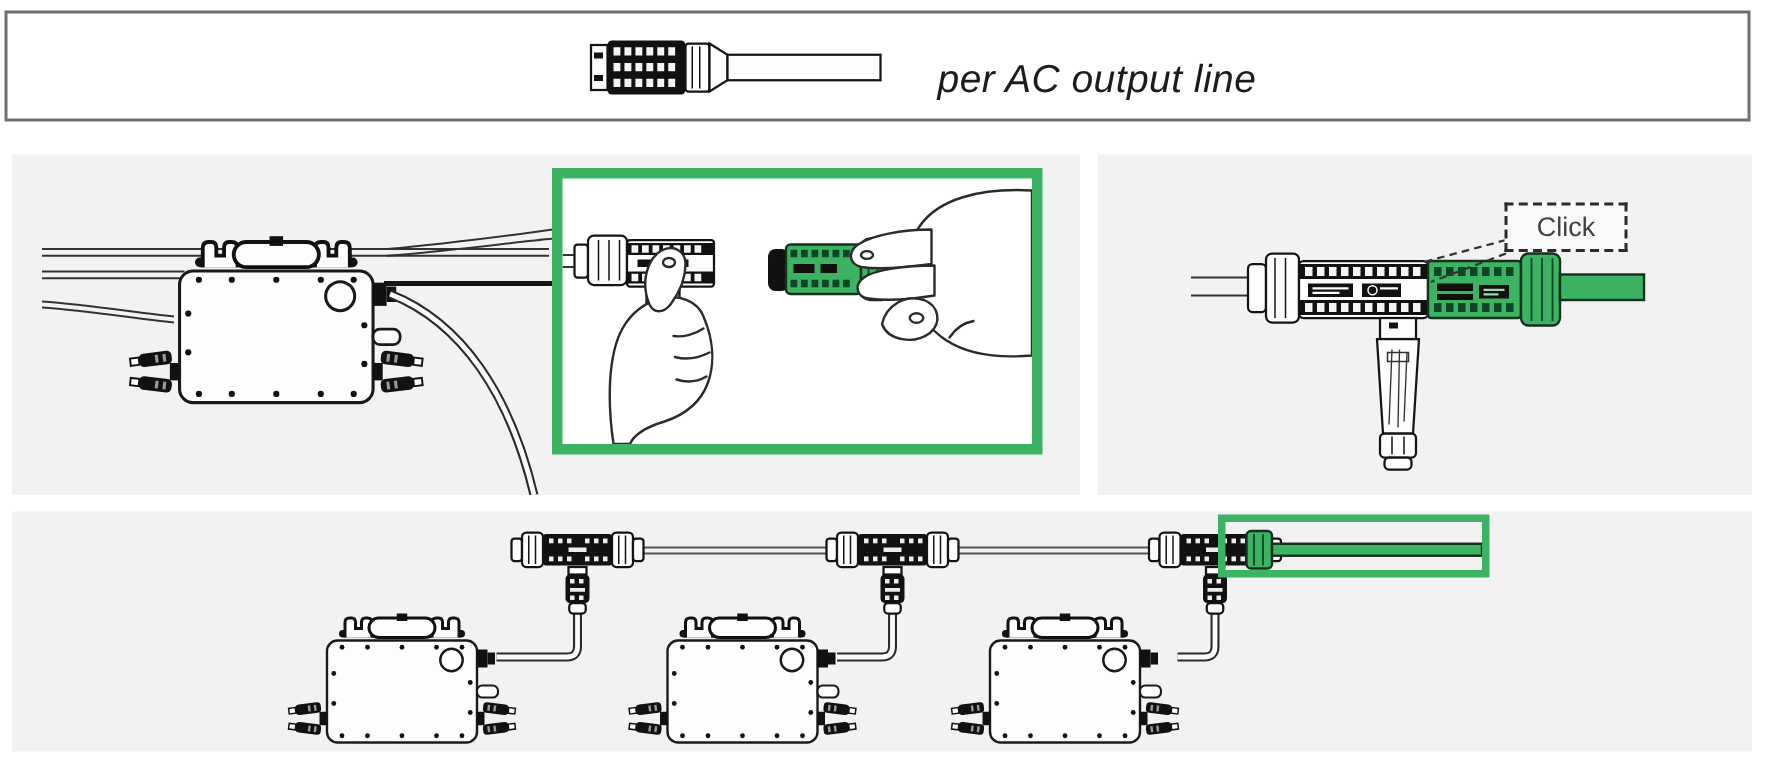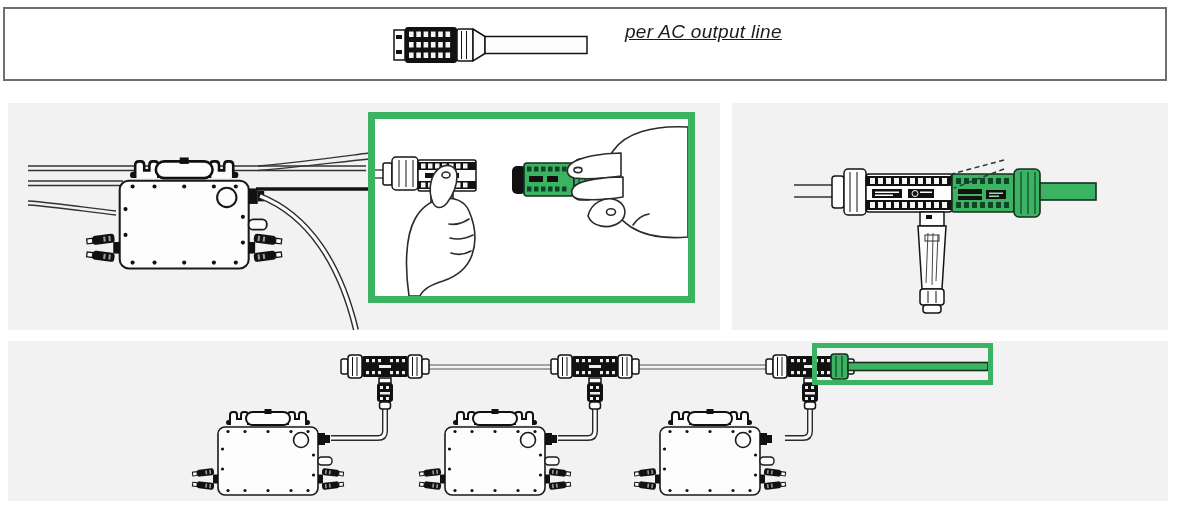--- a/index.html
+++ b/index.html
@@ -15,22 +15,22 @@
     position:relative;width:1180px;height:512px;background:#fff;overflow:hidden;
     font-family:"Liberation Sans",sans-serif;
   }
   .panel{position:absolute;box-sizing:border-box;}
   .top-panel{left:3px;top:7px;width:1164px;height:74px;background:#fff;border:2px solid var(--top-panel-border);}
   .mid-left-panel{left:8px;top:103px;width:712px;height:227px;background:var(--panel-bg);}
   .mid-right-panel{left:732px;top:103px;width:436px;height:227px;background:var(--panel-bg);}
   .bottom-panel{left:8px;top:341px;width:1160px;height:160px;background:var(--panel-bg);}
   .panel svg{position:absolute;left:0;top:0;display:block;}
   .ac-line-label{
-    position:absolute;left:620px;top:12px;font-size:19px;font-style:italic;
-    color:var(--label-text);letter-spacing:0.3px;text-decoration:underline;
+    position:absolute;left:620px;top:28px;font-size:26px;font-style:italic;
+    color:var(--label-text);letter-spacing:0.3px;
   }
   .green-frame{position:absolute;box-sizing:border-box;border:7px solid var(--accent-green);background:#fff;}
   .hands-box{left:360px;top:9px;width:327px;height:191px;}
   .trunk-end-box{left:804px;top:2px;width:181px;height:42px;border-width:5px;background:transparent;}
   .click-box{
     position:absolute;left:271px;top:32px;width:82px;height:33px;box-sizing:border-box;
     border:2px dashed #2b2b2b;background:#f9f9f9;display:flex;align-items:center;justify-content:center;
     font-size:18px;color:var(--click-text);
   }
   
@@ -373,20 +373,23 @@
         <rect x="193" y="132" width="14" height="6" fill="none" stroke="#333" stroke-width="1"></rect>
         <rect x="188" y="186" width="24" height="16" rx="3" class="wp" stroke-width="1.8"></rect>
         <line x1="196" y1="188" x2="196" y2="200" class="rib"></line>
         <line x1="204" y1="188" x2="204" y2="200" class="rib"></line>
         <rect x="191" y="202" width="18" height="8" rx="3" class="wp" stroke-width="1.6"></rect>
       </g>
 
       <line x1="272" y1="57" x2="216" y2="72" stroke="#333" stroke-width="1.5" stroke-dasharray="5,3.5"></line>
       <line x1="272" y1="66" x2="222" y2="85" stroke="#333" stroke-width="1.5" stroke-dasharray="5,3.5"></line>
     </svg>
+    <div class="click-box">
+      <span>Click</span>
+    </div>
   </div>
 
   <div class="panel bottom-panel">
     <svg width="1160" height="160" viewBox="0 0 1160 160">
 
       <g>
         <path d="M377,66 V90 Q377,97 370,97 H323" class="tube-dark"></path>
         <path d="M377,66 V90 Q377,97 370,97 H323" class="tube-lite"></path>
         <path d="M587,66 V90 Q587,97 580,97 H550" class="tube-dark"></path>
         <path d="M587,66 V90 Q587,97 580,97 H550" class="tube-lite"></path>

